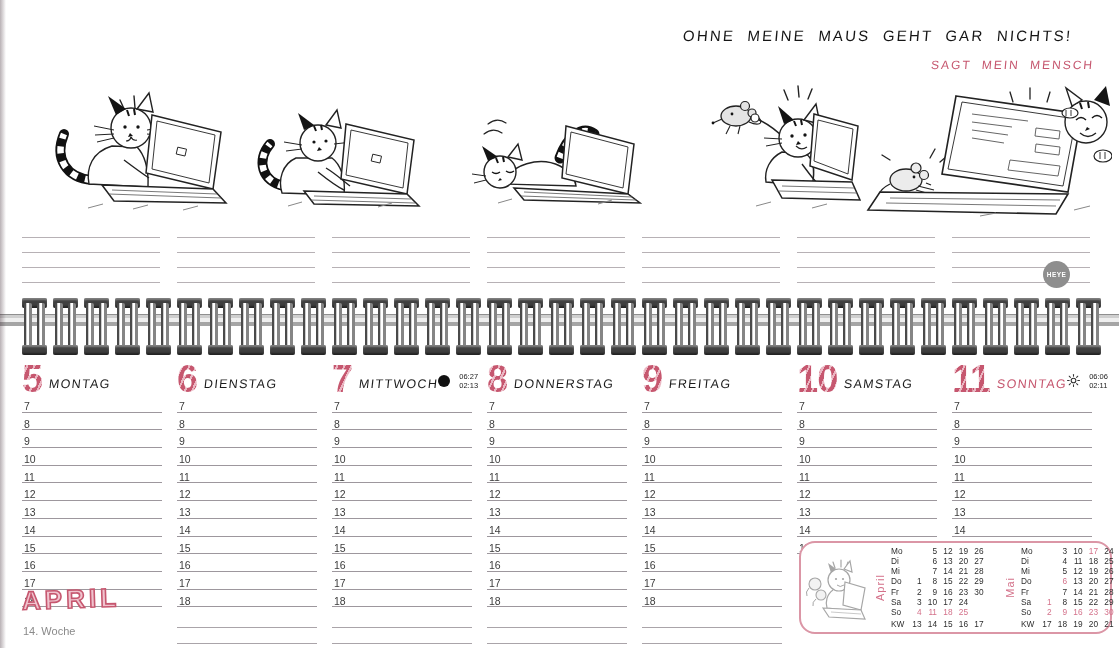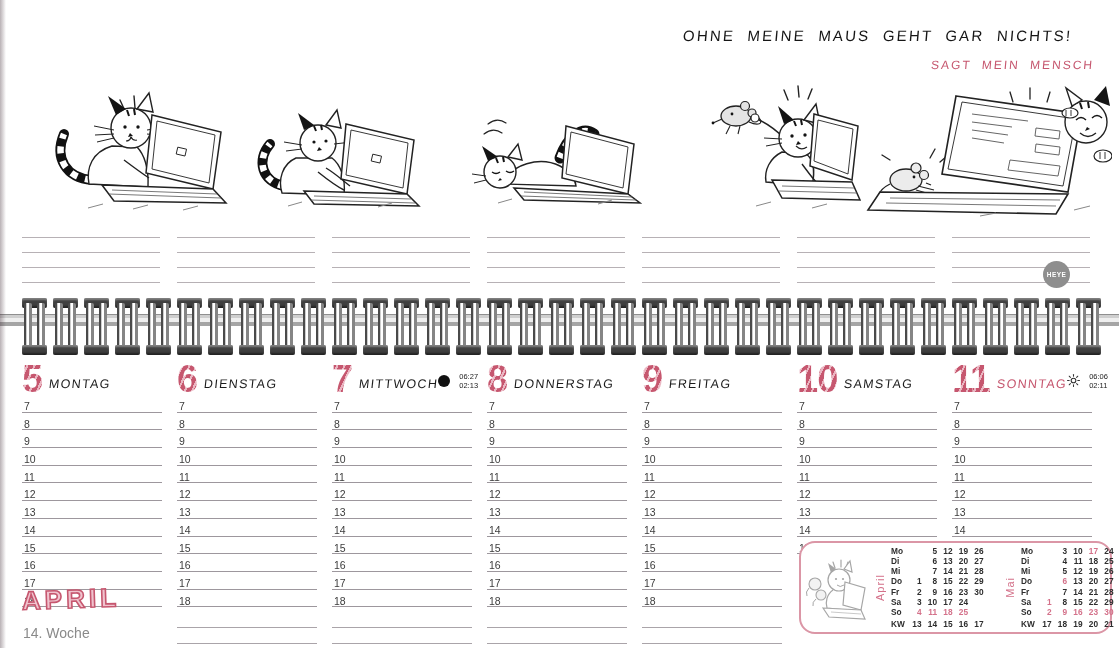--- a/index.html
+++ b/index.html
@@ -48,30 +48,30 @@
   .astro-times{font-size:7.5px;line-height:8.5px;color:#222;}
   .rows{margin-top:1px;}
   .hour-row{height:15.7px;border-bottom:1px solid #9d979d;padding-top:1px;box-sizing:content-box;}
   .hour-label{font-size:10.5px;color:#3c3c3c;padding-left:2px;}
   .extras{margin-top:5px;}
   .extra-line{height:14.7px;border-bottom:1px solid #aaa4a9;}
 
   
   .month-title{position:absolute;left:22px;top:584px;font-size:26px;font-weight:bold;
       letter-spacing:4px;color:#f0c3ce;-webkit-text-stroke:1.6px #c6576f;transform:rotate(-2deg);}
-  .week-label{position:absolute;left:23px;top:625px;font-size:14px;color:#8a8a8a;}
+  .week-label{position:absolute;left:23px;top:625px;font-size:11px;color:#8a8a8a;}
 
   
   .mini-box{position:absolute;left:799px;top:541px;width:313px;height:93px;box-sizing:border-box;
       border:2px solid #db96a6;border-radius:16px;display:flex;align-items:center;gap:5px;
       padding:2px 8px 2px 2px;background:#fff;}
   .mini-month{writing-mode:vertical-rl;transform:rotate(180deg);color:#d4718a;font-size:11px;
       letter-spacing:1px;flex:0 0 auto;}
   .mini-table{font-size:8.3px;line-height:10.2px;color:#2e2e2e;flex:0 0 auto;}
-  .mc-row{display:flex;font-weight:bold;}
+  .mc-row{display:flex;}
   .mc-label{width:15px;}
   .mc-cell{width:15.5px;text-align:right;}
   .mc-cell.pink{color:#d4718a;}
   .mc-row.kw{margin-top:2px;}
 </style>
 </head>
 <body>
 
 <div class="page">
 

